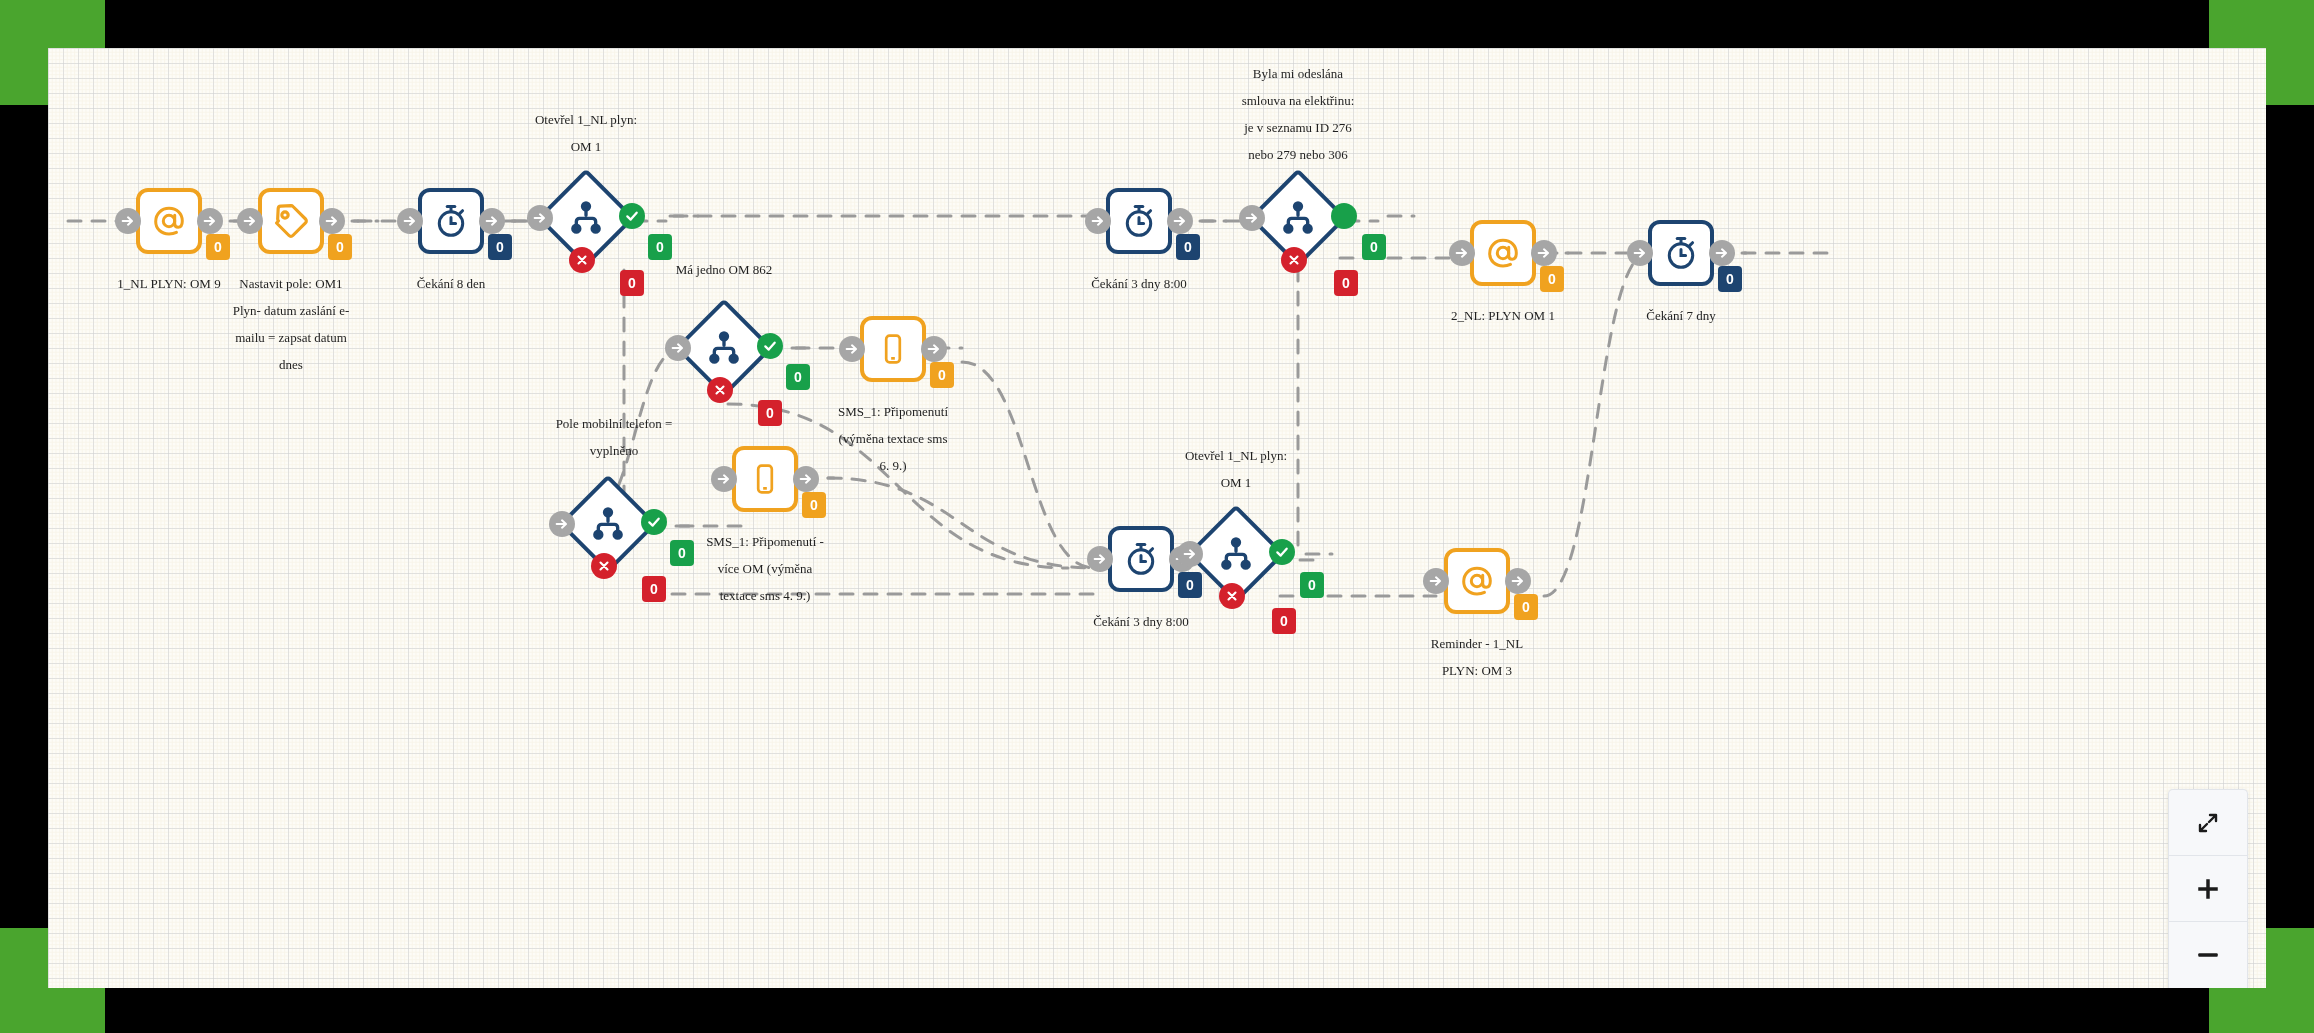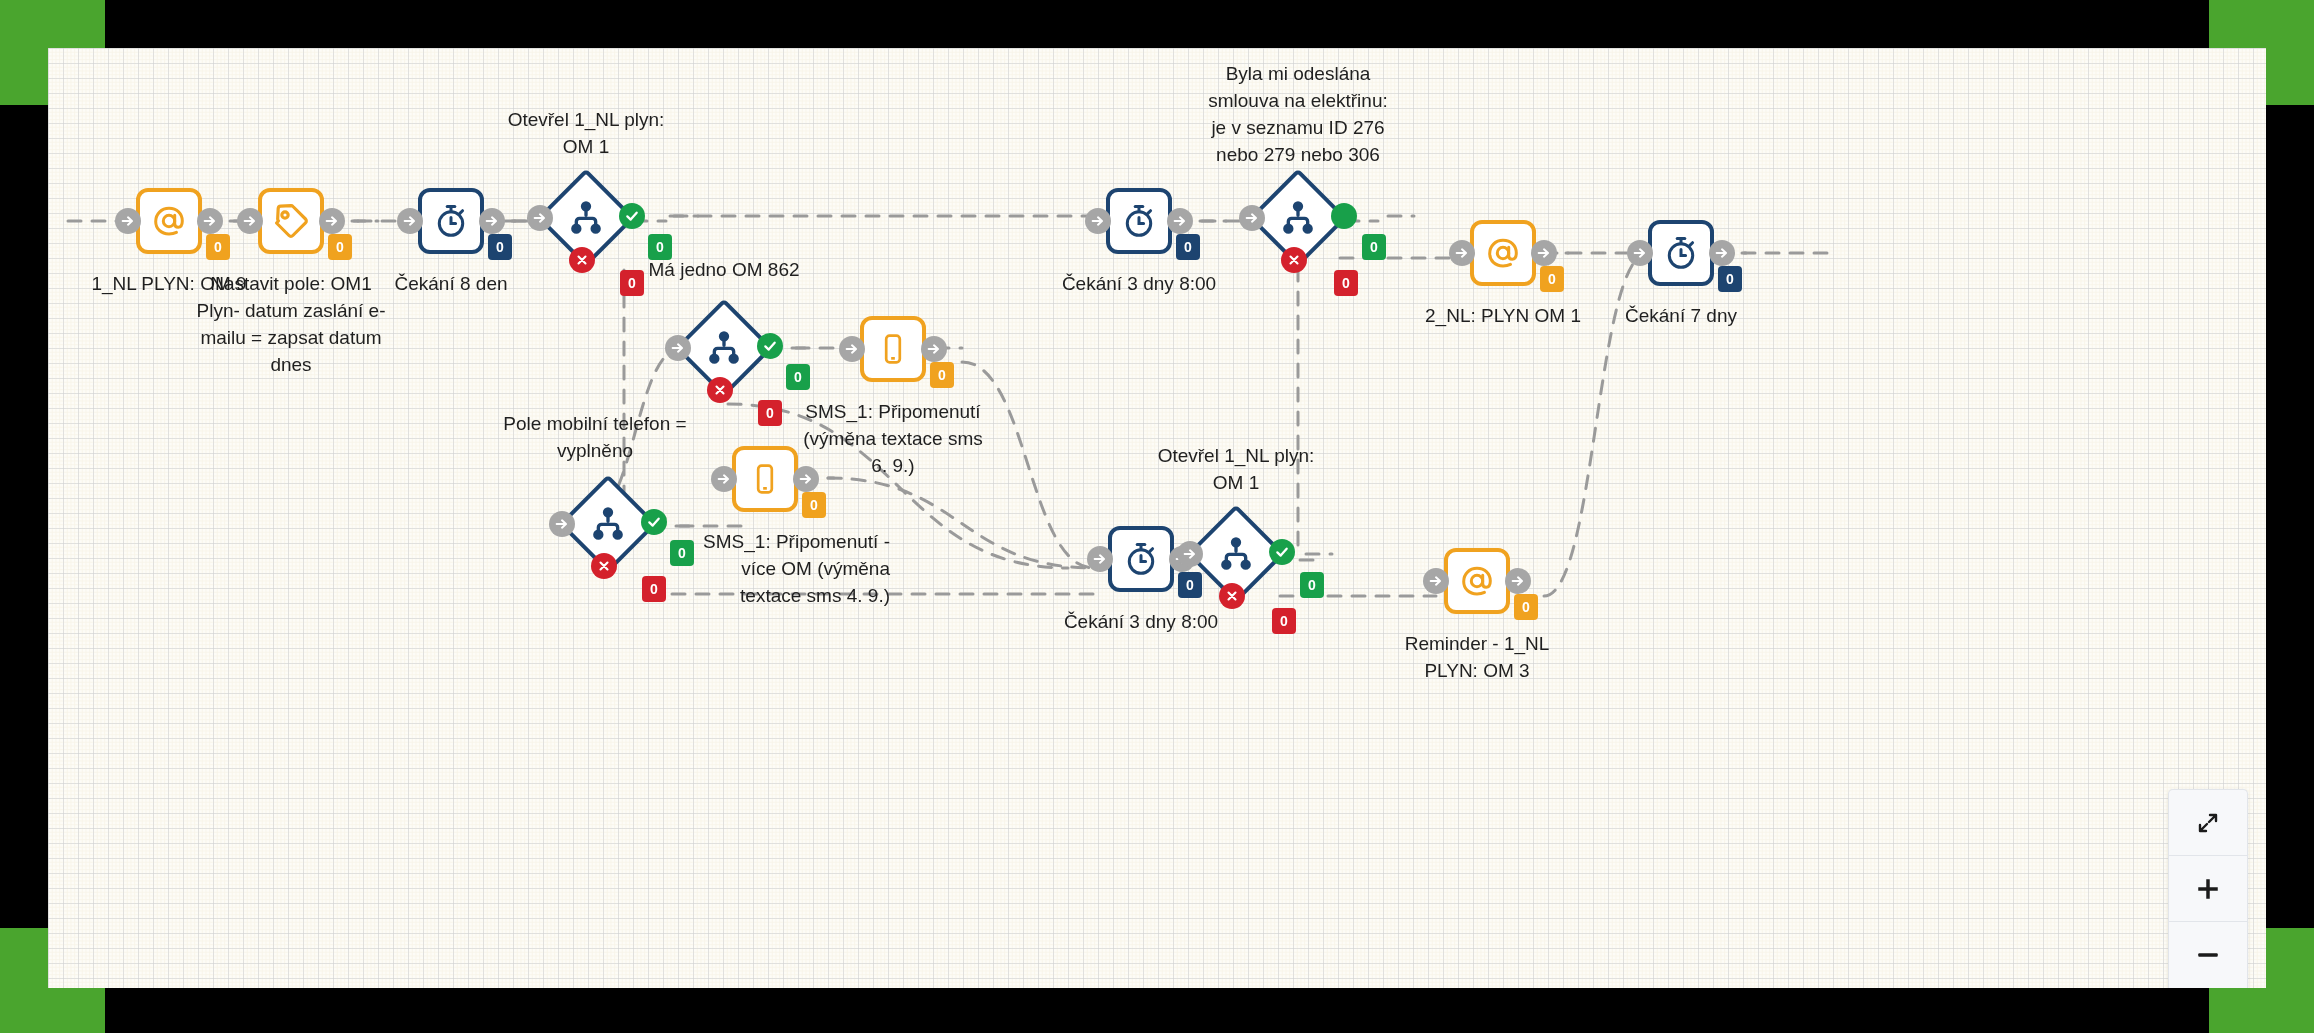--- a/index.html
+++ b/index.html
@@ -81,22 +81,22 @@
     font-family: "Liberation Sans", sans-serif;
   }
   .chip.orange { background: #f0a21f; }
   .chip.navy   { background: #1d4470; }
   .chip.green  { background: #18a04a; }
   .chip.red    { background: #d4212c; }
 
   
   .lbl {
     position: absolute; text-align: center;
-    font-size: 19px; line-height: 27px; color: #1f1f1f;
-    font-family: Liberation Sans, sans-serif;
+    font-size: 13px; line-height: 27px; color: #1f1f1f;
+    font-family: Liberation Serif, serif;
     white-space: pre-line; pointer-events: none;
   }
 
   
   #zoomctl {
     position: absolute; right: 18px; bottom: 0px;
     width: 80px; background: #f7f8fa;
     border: 1px solid #e2e5ea; border-bottom: none;
     border-radius: 5px 5px 0 0;
     box-shadow: 0 1px 4px rgba(0,0,0,.08);
@@ -526,23 +526,23 @@
         <div class="lbl" style="left: 1120px; top: 12px; width: 260px;">Byla mi odeslána
 smlouva na elektřinu:
 je v seznamu ID 276
 nebo 279 nebo 306</div>
         <div class="lbl" style="left: 1340px; top: 254px; width: 230px;">2_NL: PLYN OM 1</div>
         <div class="lbl" style="left: 1533px; top: 254px; width: 200px;">Čekání 7 dny</div>
         <div class="lbl" style="left: 556px; top: 208px; width: 240px;">Má jedno OM 862</div>
         <div class="lbl" style="left: 720px; top: 350px; width: 250px;">SMS_1: Připomenutí
 (výměna textace sms
 6. 9.)</div>
-        <div class="lbl" style="left: 417px; top: 362px; width: 260px;">Pole mobilní telefon =
+        <div class="lbl" style="left: 436px; top: 362px; width: 260px;">Pole mobilní telefon =
 vyplněno</div>
-        <div class="lbl" style="left: 592px; top: 480px; width: 250px; text-align: right;">SMS_1: Připomenutí -
+        <div class="lbl" style="left: 592px; top: 480px; width: 250px;">SMS_1: Připomenutí -
 více OM (výměna
 textace sms 4. 9.)</div>
         <div class="lbl" style="left: 983px; top: 560px; width: 220px;">Čekání 3 dny 8:00</div>
         <div class="lbl" style="left: 1068px; top: 394px; width: 240px;">Otevřel 1_NL plyn:
 OM 1</div>
         <div class="lbl" style="left: 1314px; top: 582px; width: 230px;">Reminder - 1_NL
 PLYN: OM 3</div>
       </div>
 
     <div id="zoomctl">

